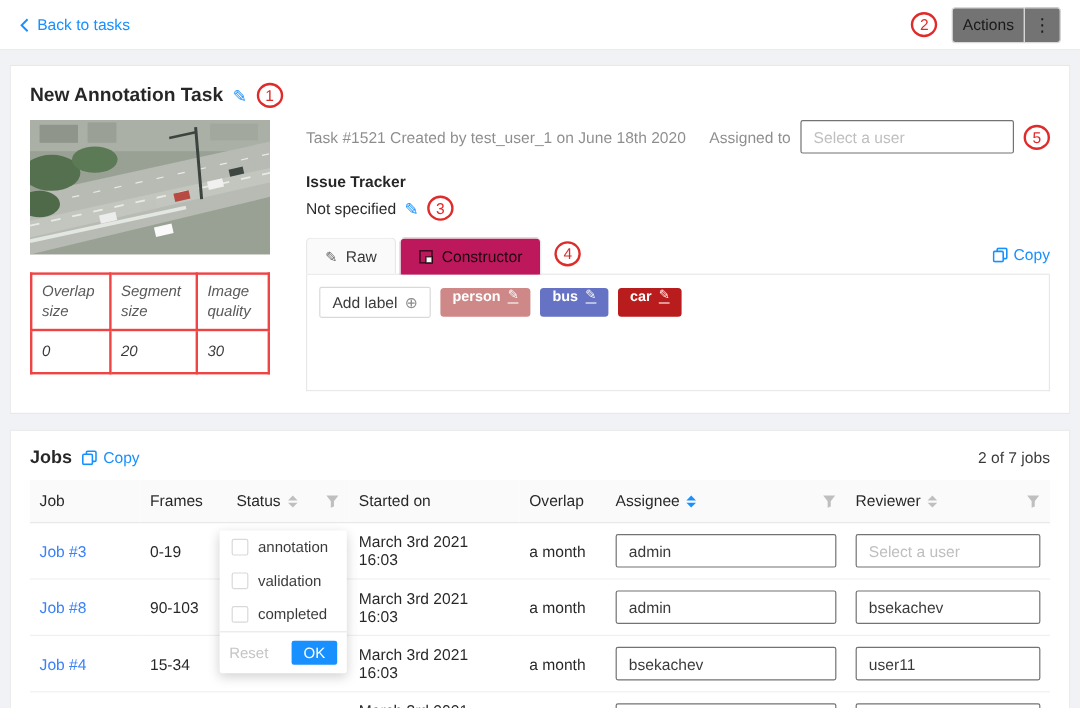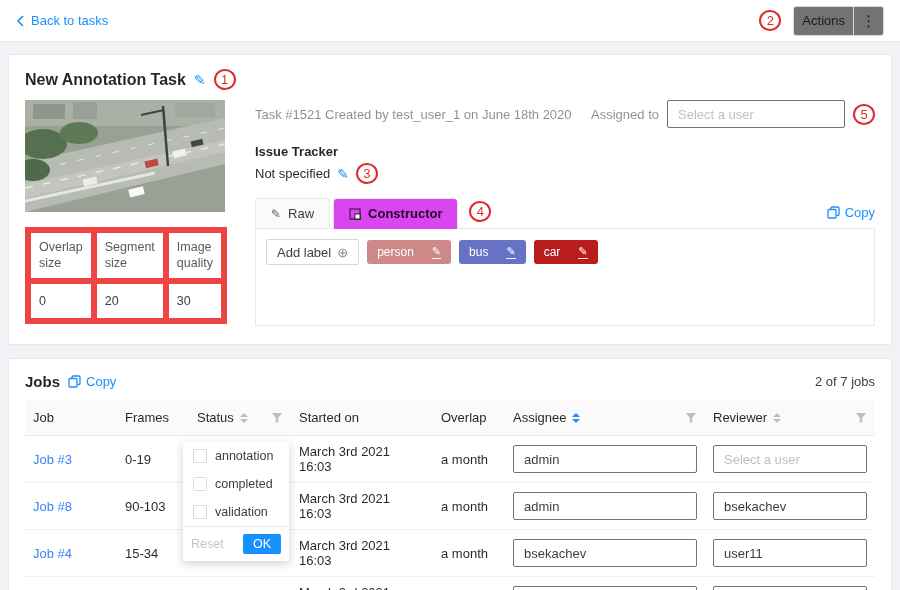--- a/index.html
+++ b/index.html
@@ -43,22 +43,22 @@
 
   .task-title-row { display: flex; align-items: center; gap: 8px; margin-bottom: 10px; }
   .task-title { font-size: 16px; font-weight: 600; color: rgba(0,0,0,0.85); }
   .pencil { color: #1890ff; font-size: 14px; cursor: pointer; line-height: 1; }
 
   .task-body { display: flex; }
   .left-col { width: 200px; flex: none; }
   .thumb { width: 200px; height: 112px; overflow: hidden; background: #99a194; }
   .params-table { width: 200px; border-collapse: collapse; margin-top: 15px; }
   .params-table th, .params-table td {
-    border: 6px solid #ef4444; text-align: left; font-weight: 400;
-    padding: 6px 8px; font-size: 12.5px; color: #595959; line-height: 1.3;
+    border: 2px solid #ef4444; text-align: left; font-weight: 400;
+    padding: 6px 8px; font-size: 12.5px; color: #595959; line-height: 1.3; font-style: italic;
   }
   .params-table td { color: rgba(0,0,0,0.78); padding: 9px 8px; }
 
   .right-col { flex: 1; margin-left: 30px; min-width: 0; }
   .meta-row { display: flex; align-items: center; justify-content: space-between; }
   .meta-text { color: rgba(0,0,0,0.45); font-size: 13px; }
   .assigned { display: flex; align-items: center; gap: 8px; }
   .assigned-label { color: rgba(0,0,0,0.45); font-size: 13px; }
   .text-input {
     border: 1px solid #737373; border-radius: 2px; height: 28px;
@@ -73,38 +73,39 @@
   .issue-value-row { display: flex; align-items: center; gap: 7px; margin-top: 4px; }
 
   
   .tabs-row { display: flex; align-items: flex-end; margin-top: 14px; border-bottom: 1px solid #e8e8e8; position: relative; }
   .tab {
     display: inline-flex; align-items: center; gap: 7px;
     border: 1px solid #e8e8e8; border-bottom: none; border-radius: 4px 4px 0 0;
     padding: 7px 15px; font-size: 13px; background: #fafafa; cursor: pointer;
     margin-right: 3px; color: rgba(0,0,0,0.78);
   }
-  .tab.active { background: #d946ef; margin-bottom: -1px; padding-bottom: 8px; font-weight: 700; color: rgba(0,0,0,0.85); }
+  .tab.active { background: #be185d; margin-bottom: -1px; padding-bottom: 8px; font-weight: 400; color: rgba(0,0,0,0.85); }
   .tabs-row .callout { margin: 0 0 6px 8px; }
   .copy-link { margin-left: auto; margin-bottom: 8px; color: #1890ff; display: inline-flex; align-items: center; gap: 5px; cursor: pointer; font-size: 13px; }
 
   .labels-panel {
     border: 1px solid #e8e8e8; border-top: none; min-height: 97px;
     padding: 10px; display: flex; align-items: flex-start; gap: 8px; flex-wrap: wrap;
   }
   .add-label-btn {
     background: #fff; border: 1px solid #d9d9d9; border-radius: 2px;
     height: 26px; padding: 12px 10px; font-size: 13px; color: rgba(0,0,0,0.78);
     display: inline-flex; align-items: center; gap: 6px; cursor: pointer;
   }
   .plus-circle { color: #8c8c8c; font-size: 13px; line-height: 1; }
   .chip {
     height: 24px; border-radius: 3px; padding: 0 10px; color: #fff;
-    display: inline-flex; align-items: center; gap: 18px; font-size: 12px; cursor: pointer;
+    display: inline-flex; align-items: flex-start; gap: 6px; font-size: 12px; cursor: pointer;
     margin-top: 1px;
+    font-weight: bold;
   }
   .chip .chip-pencil { color: #fff; font-size: 11px; border-bottom: 1px solid rgba(255,255,255,0.9); line-height: 1.1; }
   .chip-0 { background: #cf8888; }
   .chip-1 { background: #6672c4; }
   .chip-2 { background: #b91c1c; }
 
   
   .jobs-card { margin-top: 13px; padding: 14px 16px; }
   .jobs-header { display: flex; align-items: center; gap: 8px; margin-bottom: 10px; }
   .jobs-title { font-size: 15px; font-weight: 700; }
@@ -412,25 +413,25 @@
         </tbody>
       </table>
 
       <div class="filter-dropdown">
         <div class="filter-item">
           <span class="checkbox"></span>
           <span>annotation</span>
         </div>
         <div class="filter-item">
           <span class="checkbox"></span>
-          <span>completed</span>
+          <span>validation</span>
         </div>
         <div class="filter-item">
           <span class="checkbox"></span>
-          <span>validation</span>
+          <span>completed</span>
         </div>
         <div class="filter-footer">
           <button class="reset-btn">Reset</button>
           <button class="ok-btn">OK</button>
         </div>
       </div>
     </div>
   </section>
 
 </main>

